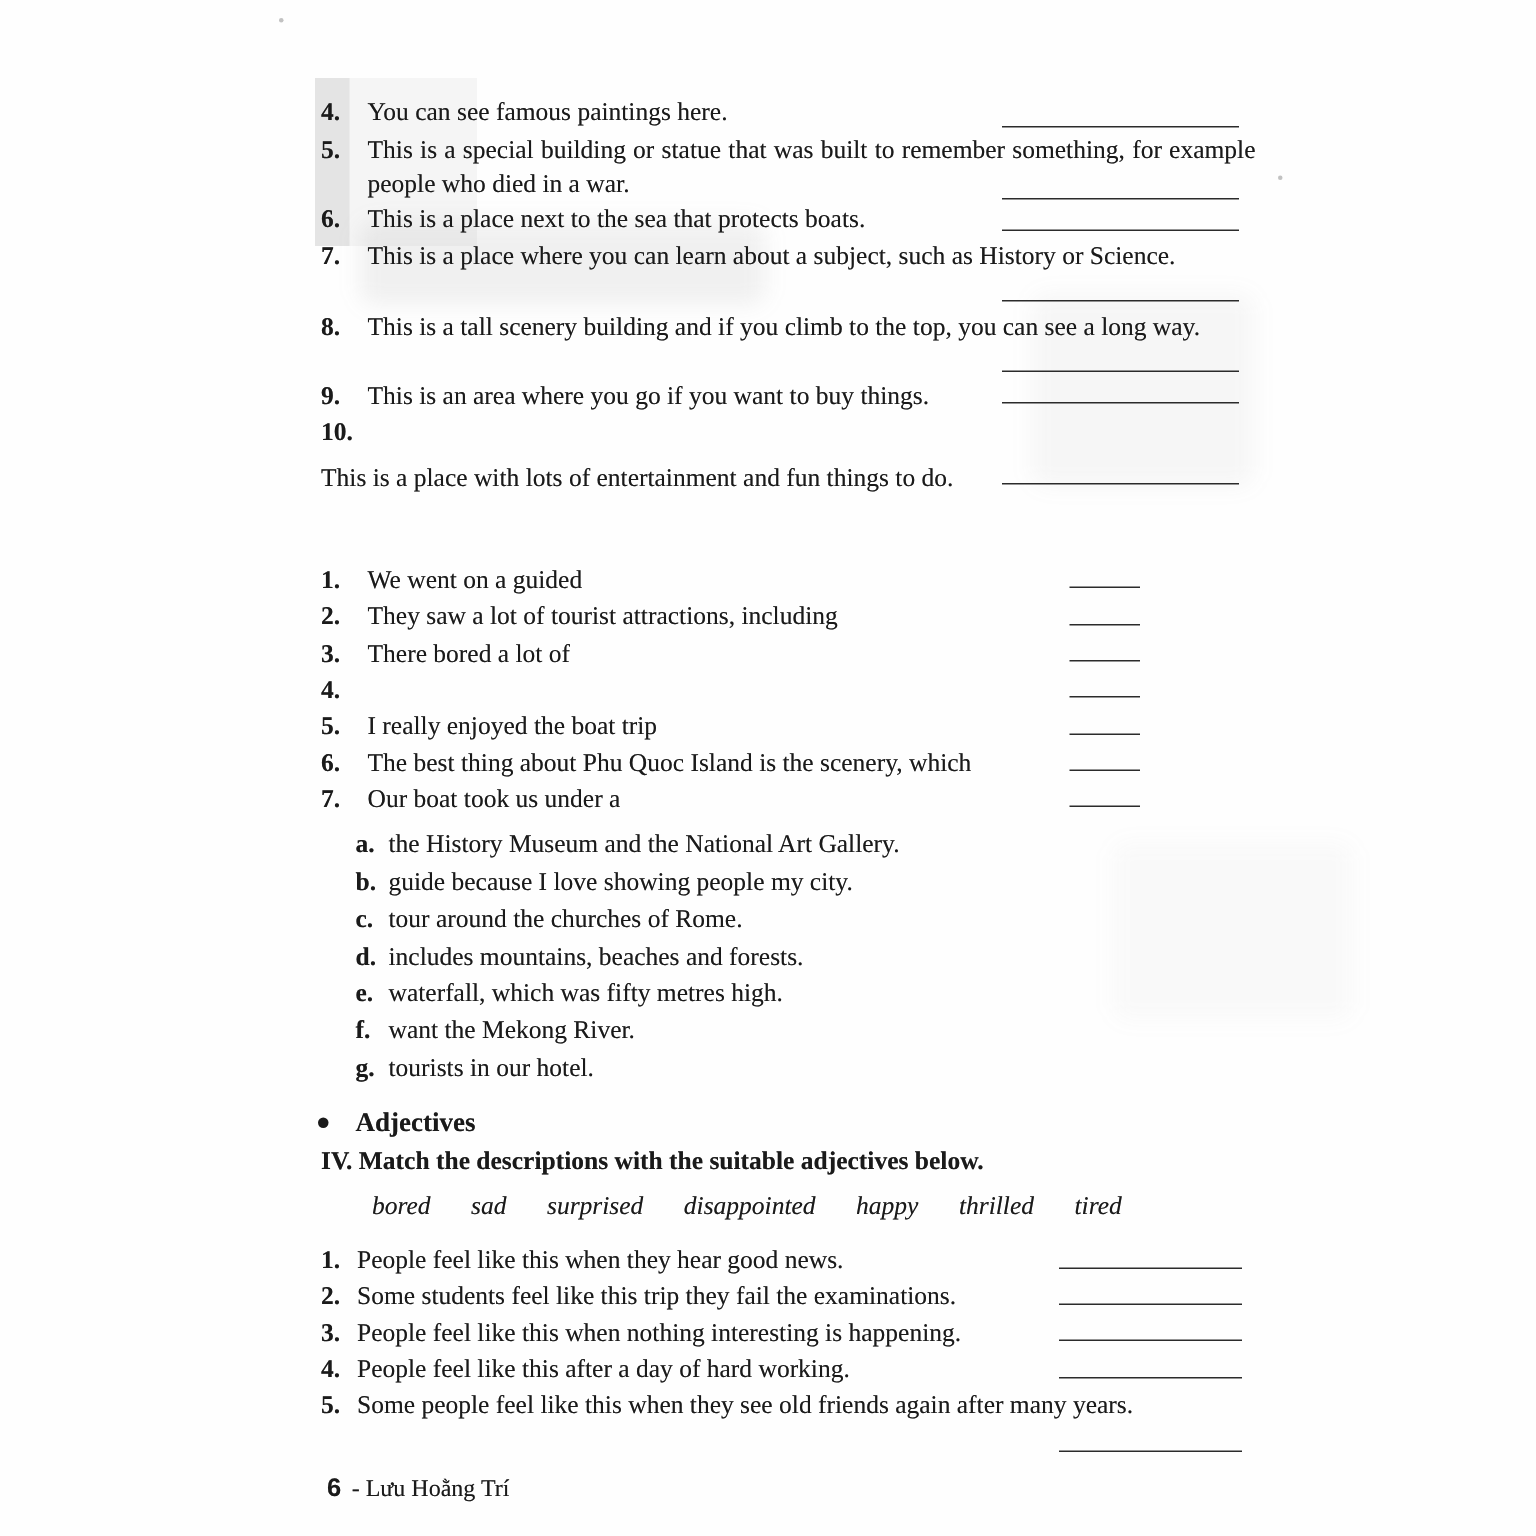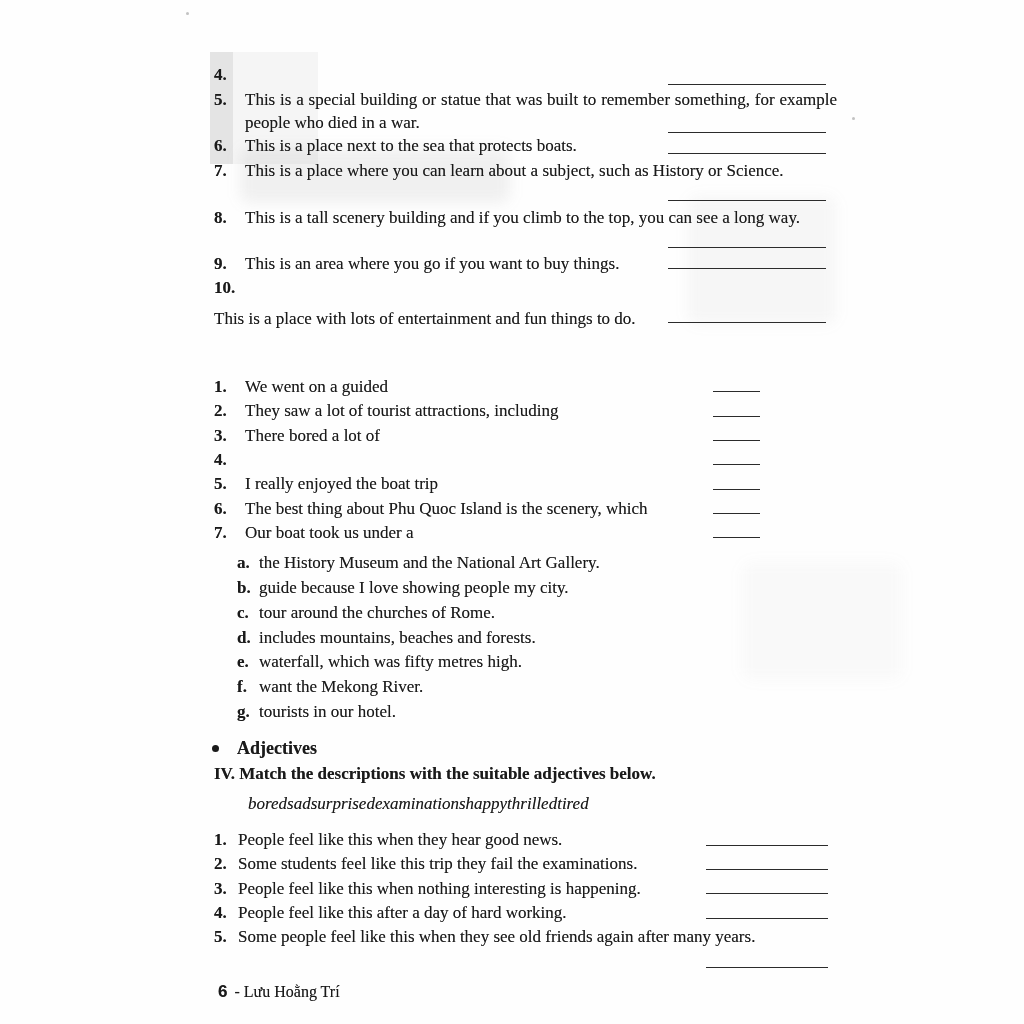--- a/index.html
+++ b/index.html
@@ -32,21 +32,21 @@
   .opt-row .num{flex:0 0 22px;}
   .s4-row .num{flex:0 0 24px;}
 
   .h3{position:absolute;left:214px;font-size:17px;font-weight:bold;white-space:nowrap;
       text-shadow:0 0 .4px rgba(0,0,0,.5);}
 
   .bullet-row{position:absolute;left:212px;display:flex;align-items:center;}
   .dot{width:7px;height:7px;border-radius:50%;background:#1a1a1a;margin-right:18px;}
   .bullet-label{font-size:18px;font-weight:bold;text-shadow:0 0 .4px rgba(0,0,0,.5);}
 
-  .wordbank{position:absolute;left:248px;top:794px;display:flex;
+  .wordbank{position:absolute;left:248px;top:794px;display:flex;gap:27px;
             font-size:17px;font-style:italic;text-shadow:0 0 .4px rgba(0,0,0,.45);}
 
   
   .line{position:absolute;border-bottom:1.6px solid #2b2b2b;height:0;}
   .line-l{left:668px;width:158px;}
   .line-s{left:713px;width:47px;}
   .line-m{left:706px;width:122px;}
 
   .footer{position:absolute;left:218px;top:982px;display:flex;align-items:baseline;gap:7px;
           font-size:16px;text-shadow:0 0 .4px rgba(0,0,0,.45);}
@@ -60,20 +60,21 @@
   <div class="ghost-band"></div>
   <div class="ghost-wash"></div>
   <div class="ghost-blob gb1"></div>
   <div class="ghost-blob gb2"></div>
   <div class="ghost-blob gb3"></div>
   <div class="speck" style="left:186px;top:12px;"></div>
   <div class="speck" style="left:852px;top:117px;"></div>
 
   <div class="row" style="top:63px;">
     <span class="num">4.</span>
+    <span class="txt">You can see famous paintings here.</span>
   </div>
   <div class="row" style="top:88px;">
     <span class="num">5.</span>
     <span class="wrapt">This is a special building or statue that was built to remember something, for example people who died in a war.</span>
   </div>
   <div class="row" style="top:134px;">
     <span class="num">6.</span>
     <span class="txt">This is a place next to the sea that protects boats.</span>
   </div>
   <div class="row" style="top:159px;">
@@ -170,21 +171,21 @@
   <div class="bullet-row" style="top:738px;text-align:center;">
     <span class="dot"></span>
     <span class="bullet-label">Adjectives</span>
   </div>
   <div class="h3" style="top:764px;">IV. Match the descriptions with the suitable adjectives below.</div>
 
   <div class="wordbank">
     <span>bored</span>
     <span>sad</span>
     <span>surprised</span>
-    <span>examinations</span>
+    <span>disappointed</span>
     <span>happy</span>
     <span>thrilled</span>
     <span>tired</span>
   </div>
 
   <div class="row s4-row" style="top:828px;">
     <span class="num">1.</span>
     <span class="txt">People feel like this when they hear good news.</span>
   </div>
   <div class="row s4-row" style="top:852px;">

